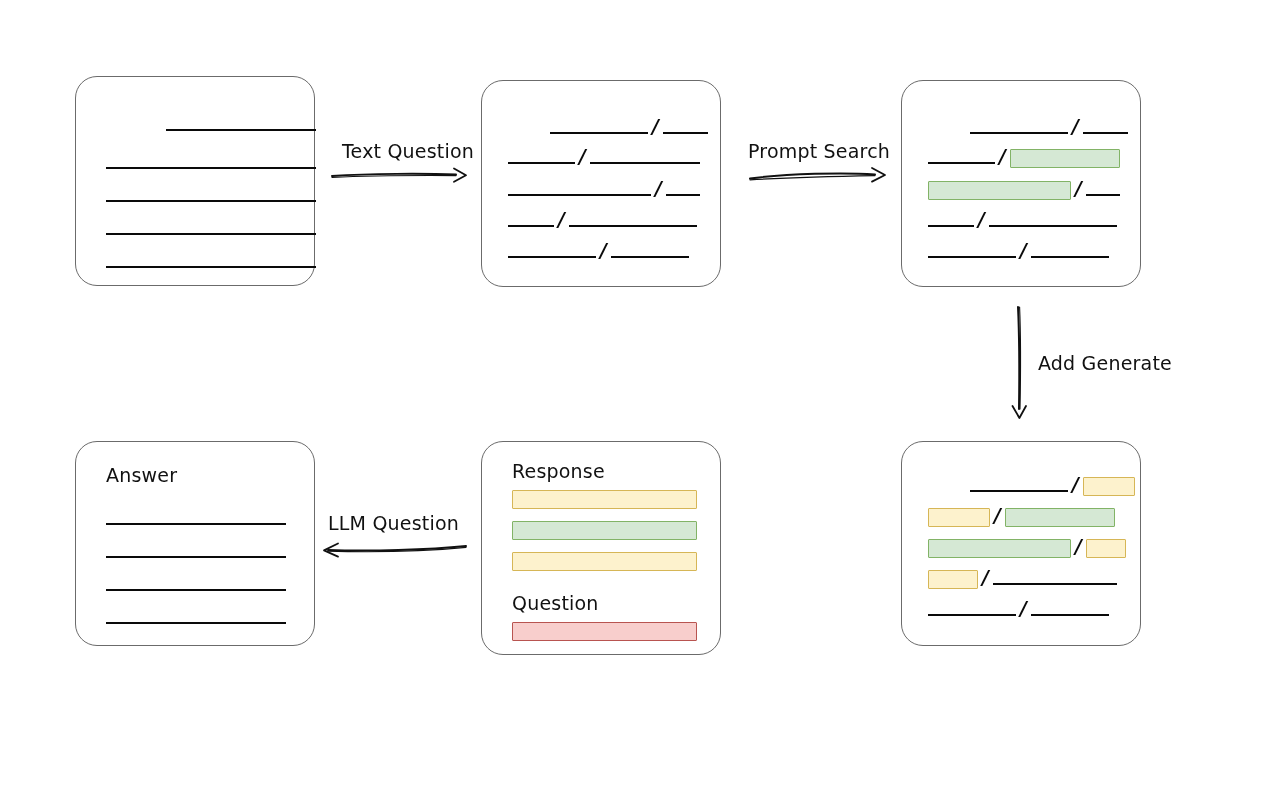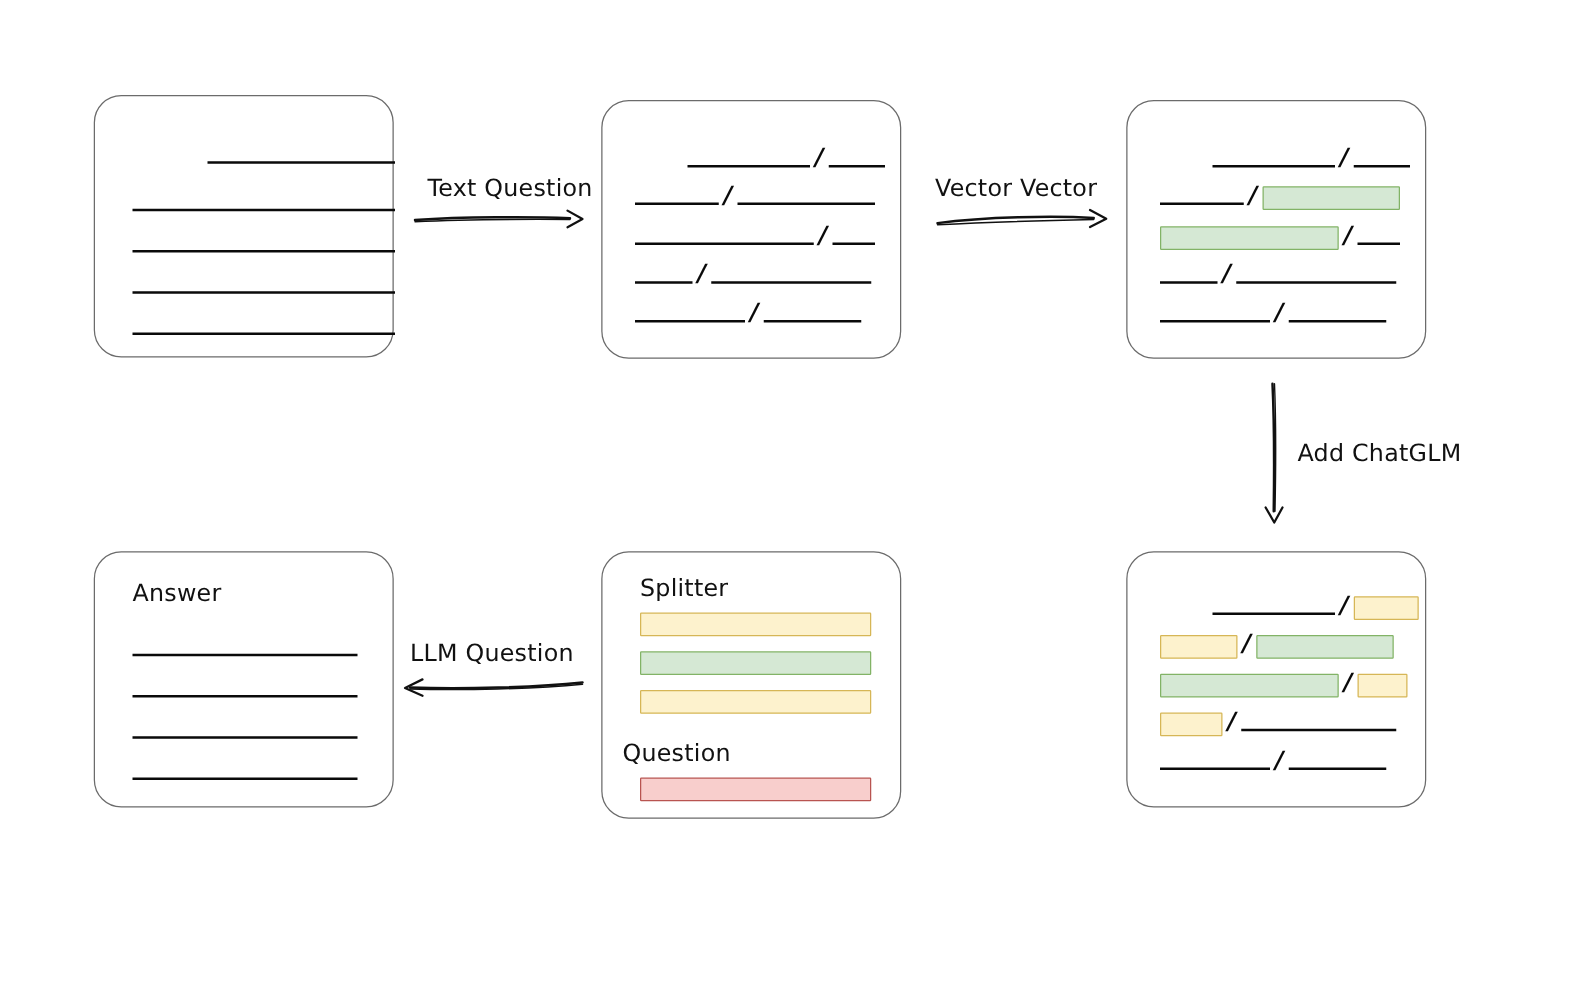--- a/index.html
+++ b/index.html
@@ -206,25 +206,25 @@
         <div class="row" style="left: 26px; top: 159px;">
           <span class="seg" style="width: 88px;"></span>
           <span class="slash">/</span>
           <span class="seg" style="width: 78px;"></span>
         </div>
       </div>
   </div>
 
   <div class="card" style="left:481px;top:441px;width:240px;height:214px;">
     <div class="rows" id="rows-prompt">
-        <div class="card-label" style="left: 30px; top: 18px;">Splitter</div>
+        <div class="card-label" style="left: 30px; top: 18px;">Response</div>
         <div class="chip yellow" style="position: absolute; left: 30px; top: 48px; width: 185px;"></div>
         <div class="chip green" style="position: absolute; left: 30px; top: 79px; width: 185px;"></div>
         <div class="chip yellow" style="position: absolute; left: 30px; top: 110px; width: 185px;"></div>
-        <div class="card-label" style="left: 16px; top: 150px;">Question</div>
+        <div class="card-label" style="left: 30px; top: 150px;">Question</div>
         <div class="chip red" style="position: absolute; left: 30px; top: 180px; width: 185px;"></div>
       </div>
   </div>
 
   <div class="card" style="left:75px;top:441px;width:240px;height:205px;">
     <div class="card-label" style="left:30px;top:22px;">Answer</div>
     <div class="rows" id="rows-answer">
         <div class="row" style="left: 30px; top: 68px;">
           <span class="seg" style="width: 180px;"></span>
         </div>
@@ -243,30 +243,30 @@
   <div class="arrow" style="left:330px;top:148px;width:140px;height:40px;">
     <div class="arrow-label" style="left:12px;top:-8px;">Text Question</div>
     <svg width="140" height="40" viewBox="0 0 140 40" aria-hidden="true">
       <path d="M2,28 C40,25.5 95,25.3 126,26.6" fill="none" stroke="#111" stroke-width="2" stroke-linecap="round"></path>
       <path d="M2,29.4 C40,27.6 95,27.4 126,27.6" fill="none" stroke="#111" stroke-width="1.1" stroke-linecap="round"></path>
       <path d="M124,20.5 L136,27.2 L124,33.8" fill="none" stroke="#111" stroke-width="1.8" stroke-linejoin="round" stroke-linecap="round"></path>
     </svg>
   </div>
 
   <div class="arrow" style="left:748px;top:148px;width:140px;height:40px;">
-    <div class="arrow-label" style="left:0px;top:-8px;">Vector Vector</div>
+    <div class="arrow-label" style="left:0px;top:-8px;">Prompt Search</div>
     <svg width="140" height="40" viewBox="0 0 140 40" aria-hidden="true">
       <path d="M2,30.5 C40,25.5 95,24.4 127,26.4" fill="none" stroke="#111" stroke-width="2" stroke-linecap="round"></path>
       <path d="M2,31.8 C42,29.6 96,28.2 127,27.6" fill="none" stroke="#111" stroke-width="1.2" stroke-linecap="round"></path>
       <path d="M124,20 L137,27 L124,33.6" fill="none" stroke="#111" stroke-width="1.8" stroke-linejoin="round" stroke-linecap="round"></path>
     </svg>
   </div>
 
   <div class="arrow" style="left:1000px;top:305px;width:160px;height:115px;">
-    <div class="arrow-label" style="left:38px;top:47px;">Add ChatGLM</div>
+    <div class="arrow-label" style="left:38px;top:47px;">Add Generate</div>
     <svg width="160" height="115" viewBox="0 0 160 115" aria-hidden="true">
       <path d="M18,2 C19.6,35 19.4,75 19,104" fill="none" stroke="#111" stroke-width="2" stroke-linecap="round"></path>
       <path d="M19.6,2 C21,35 20.6,75 20,104" fill="none" stroke="#111" stroke-width="1.1" stroke-linecap="round"></path>
       <path d="M12.5,101 L19.4,113 L26,101" fill="none" stroke="#111" stroke-width="1.8" stroke-linejoin="round" stroke-linecap="round"></path>
     </svg>
   </div>
 
 
   <div class="arrow" style="left:318px;top:520px;width:150px;height:40px;">
     <div class="arrow-label" style="left:10px;top:-8px;">LLM Question</div>

